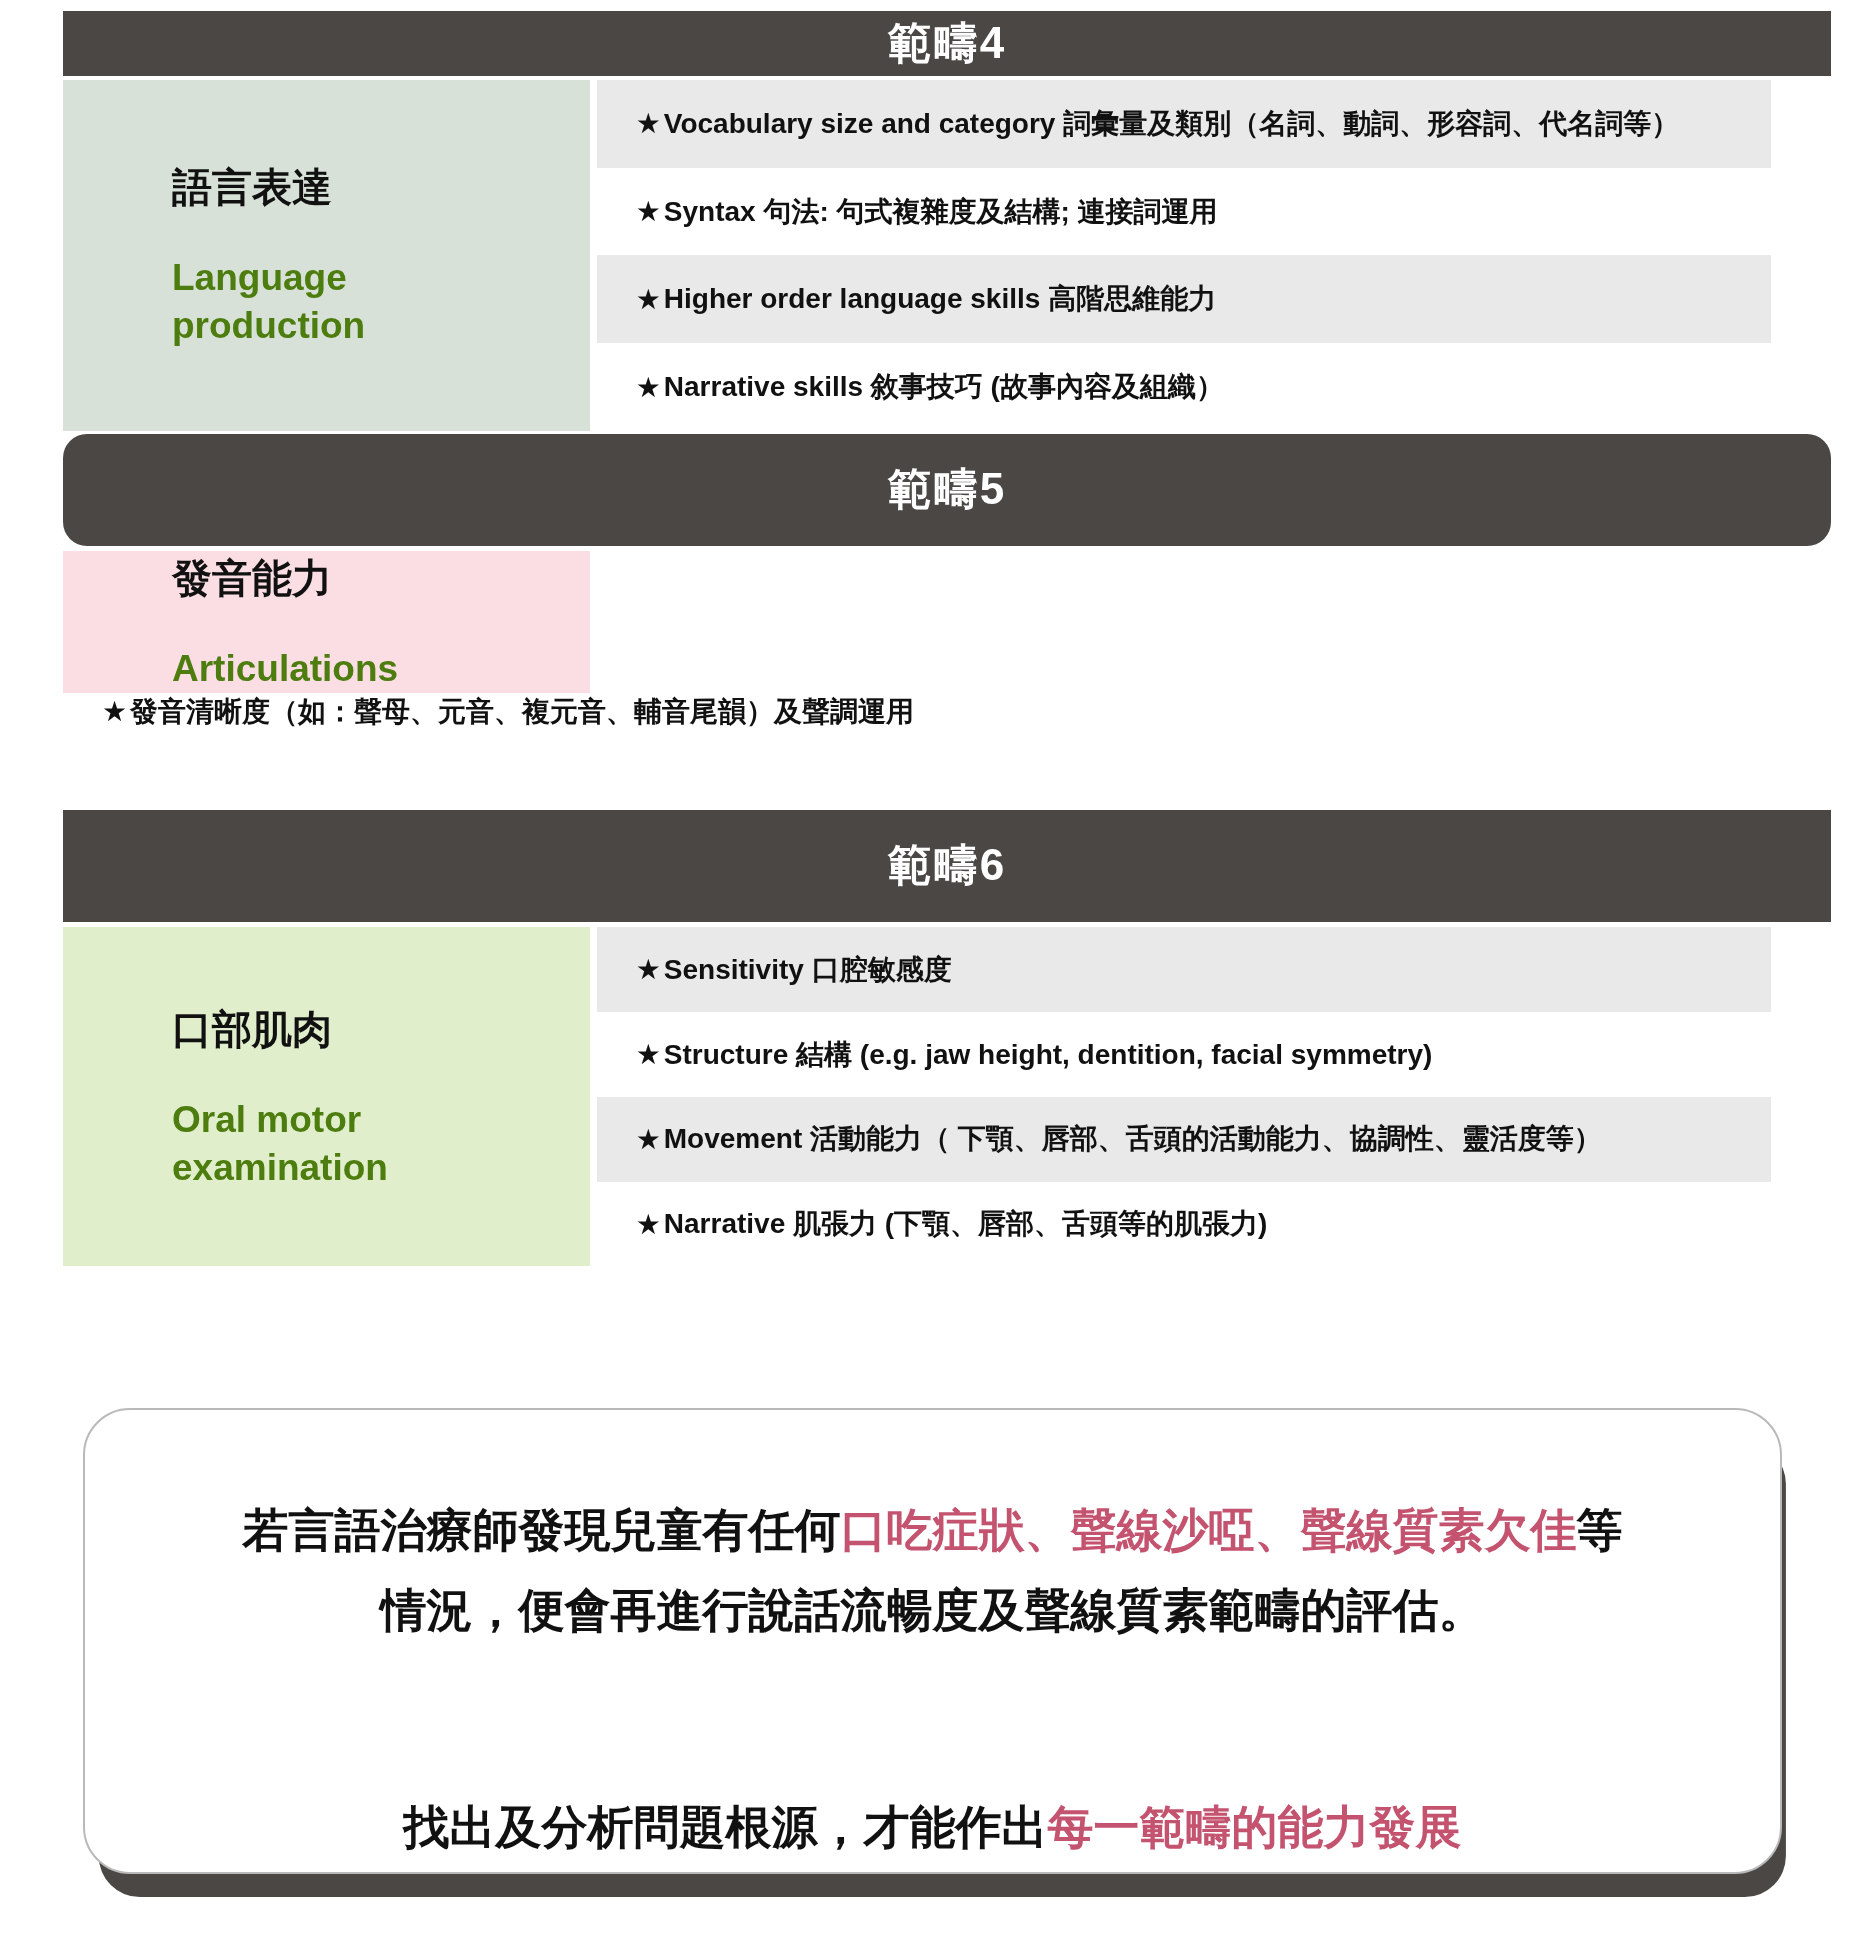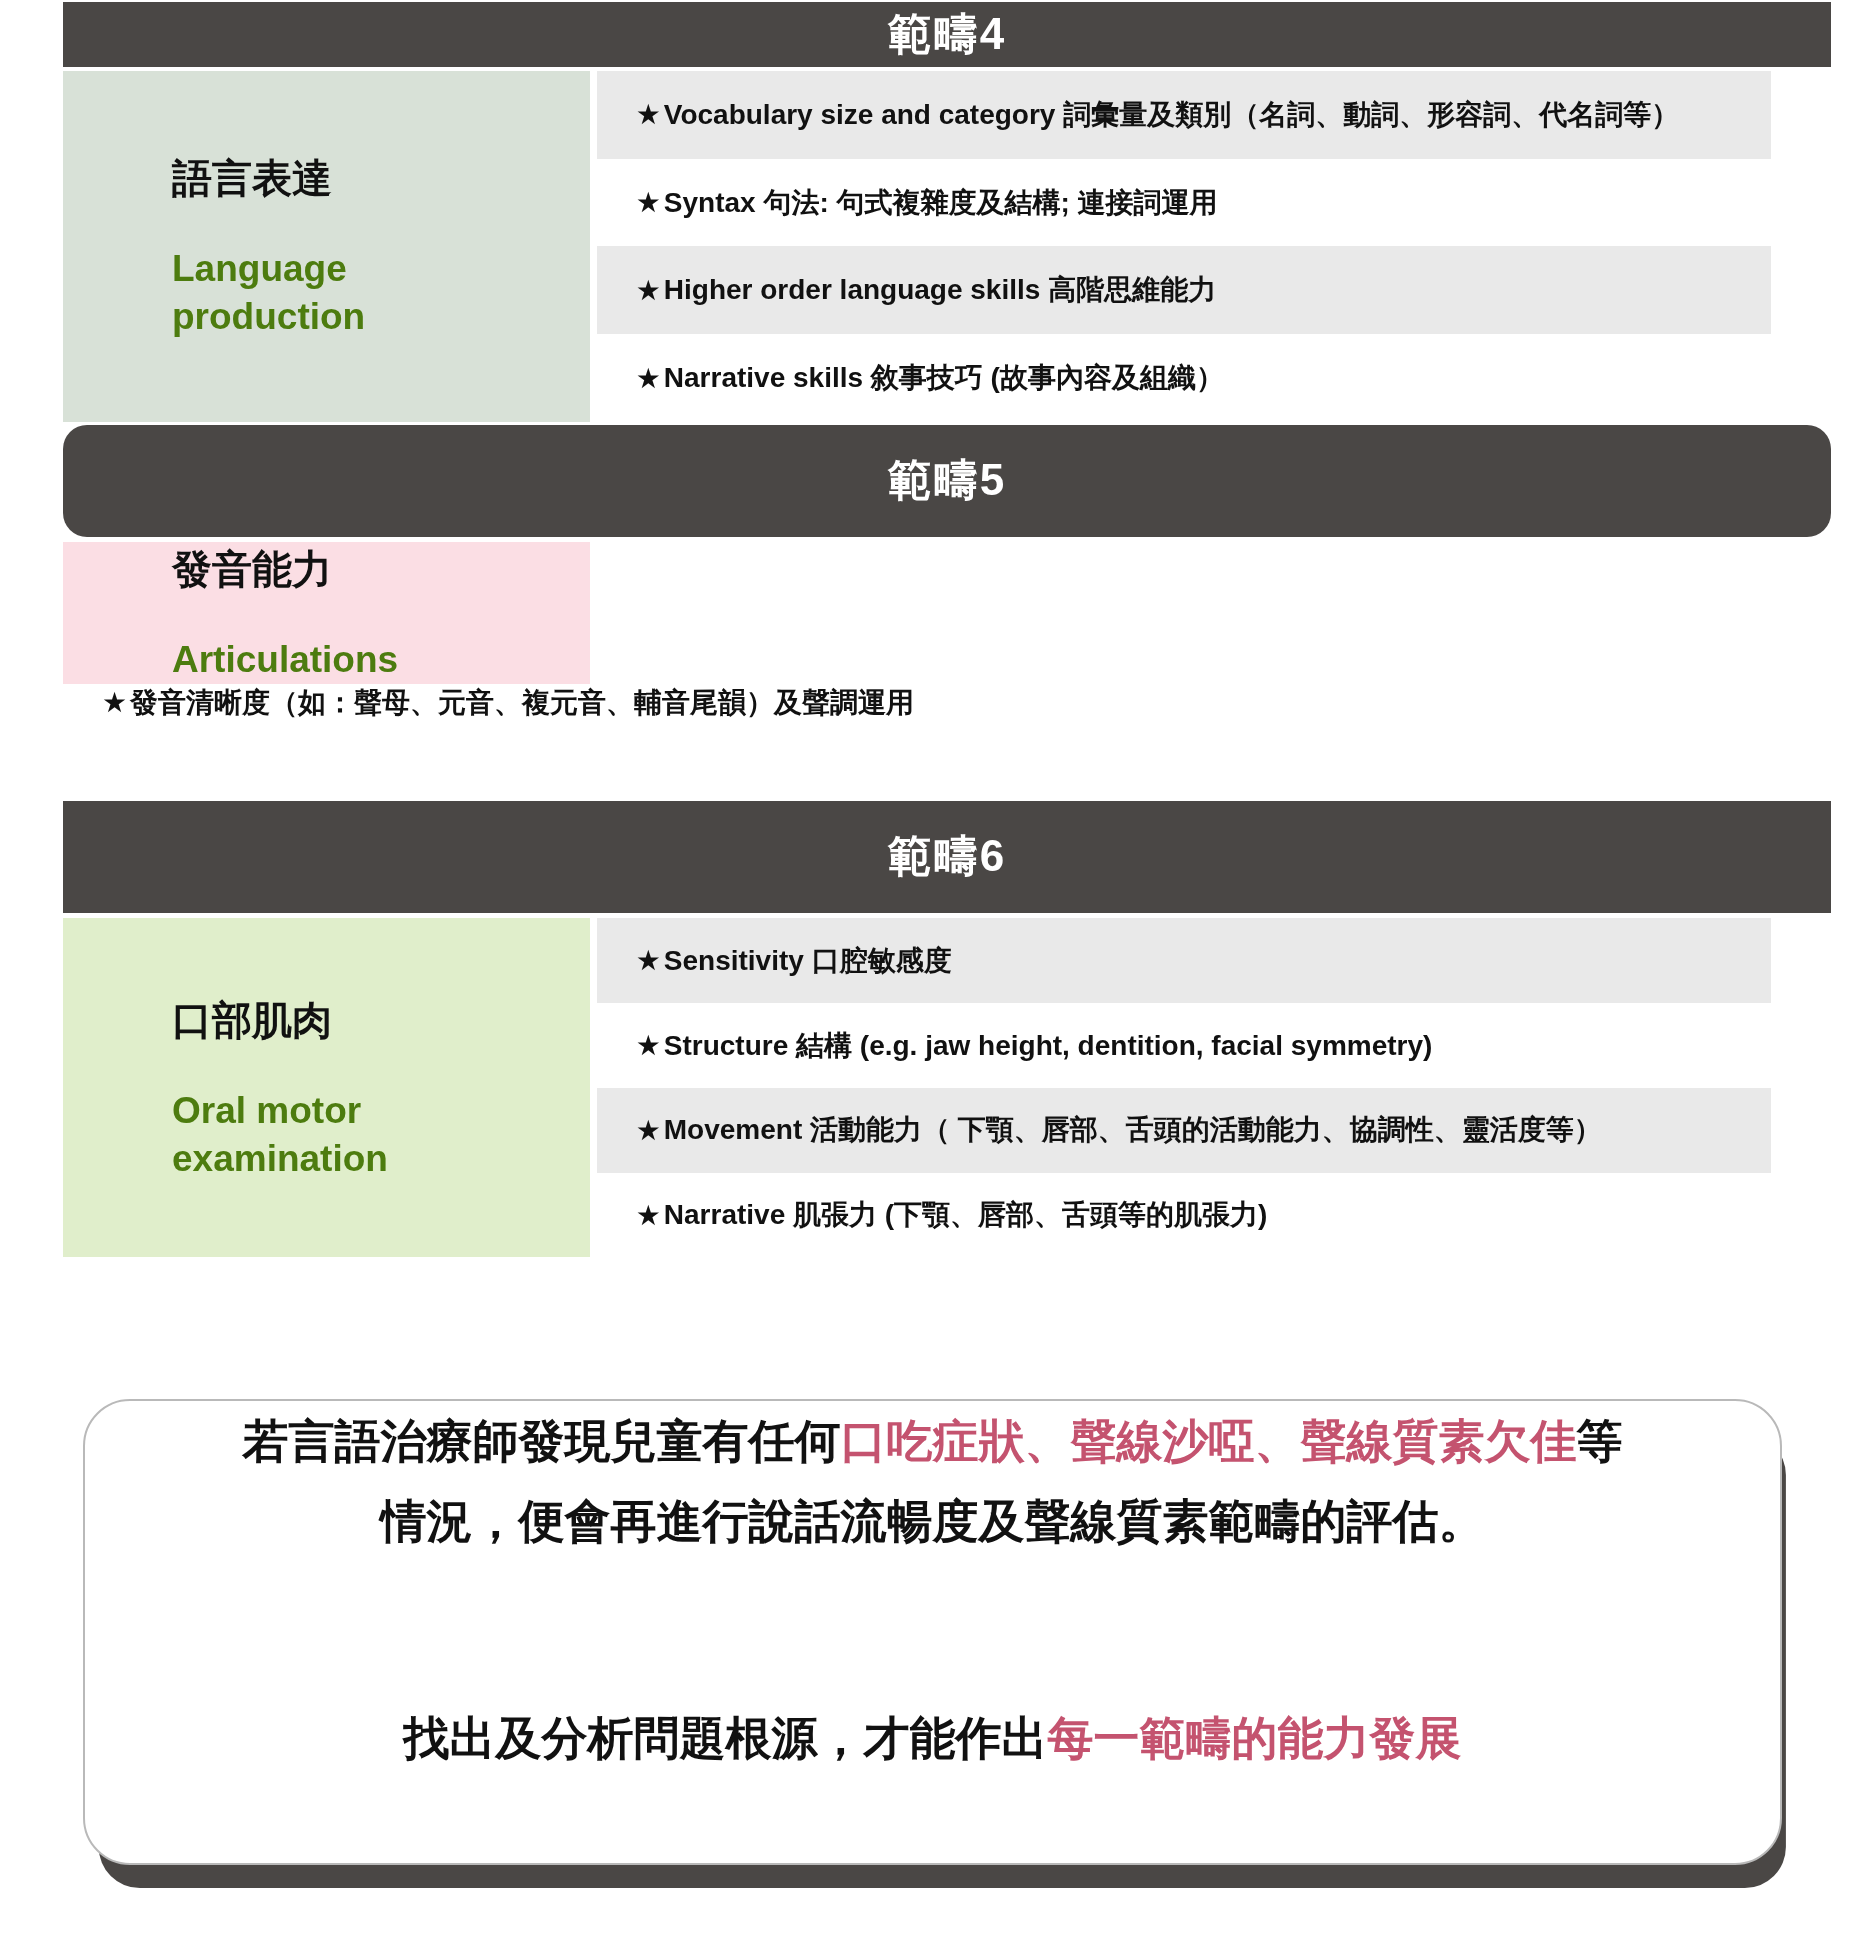--- a/index.html
+++ b/index.html
@@ -1,21 +1,21 @@
 <!DOCTYPE html>
 <html><head>
 <meta charset="utf-8">
 <style>
   html,body{margin:0;padding:0;}
   body{
     width:1872px;height:1953px;background:#ffffff;
     font-family:"Liberation Sans","DejaVu Sans",sans-serif;
     overflow:hidden;
   }
-  .table-wrap{padding-left:63px;padding-top:2px;}
+  .table-wrap{padding-left:63px;padding-top:11px;}
   .cat-header{
     width:1768px;background:#4a4745;color:#ffffff;
     font-weight:bold;font-size:44px;
     display:flex;align-items:center;justify-content:center;
     letter-spacing:2px;
   }
   .h-a{height:65px;margin-bottom:3.9px;}
   .h-b{height:112px;margin-top:2.9px;margin-bottom:4.9px;border-radius:24px;}
   .h-c{height:112px;margin-top:2.9px;margin-bottom:5.9px;}
   .section{display:flex;}
@@ -39,21 +39,21 @@
     padding-left:39px;font-size:28px;font-weight:bold;color:#111111;
     white-space:nowrap;overflow:visible;
   }
   .row.gray{background:#e9e9e9;}
   .row.white{background:#ffffff;}
   .star{margin-right:2.9px;}
   .note-box{
     margin:142px 0 0 83px;width:1699px;height:466px;box-sizing:border-box;
     background:#ffffff;border:2px solid #b9b9b9;border-radius:47px;
     box-shadow:9.8px 29px 0 -5.9px #4a4745;
-    text-align:center;
+    padding-top:80px;text-align:center;
   }
   .note-line{font-size:46px;font-weight:bold;line-height:80px;color:#111111;}
   .p2{margin-top:57px;}
   .red{color:#c4536f;}
 </style>
 </head>
 <body>
 
 <div class="table-wrap">
 

